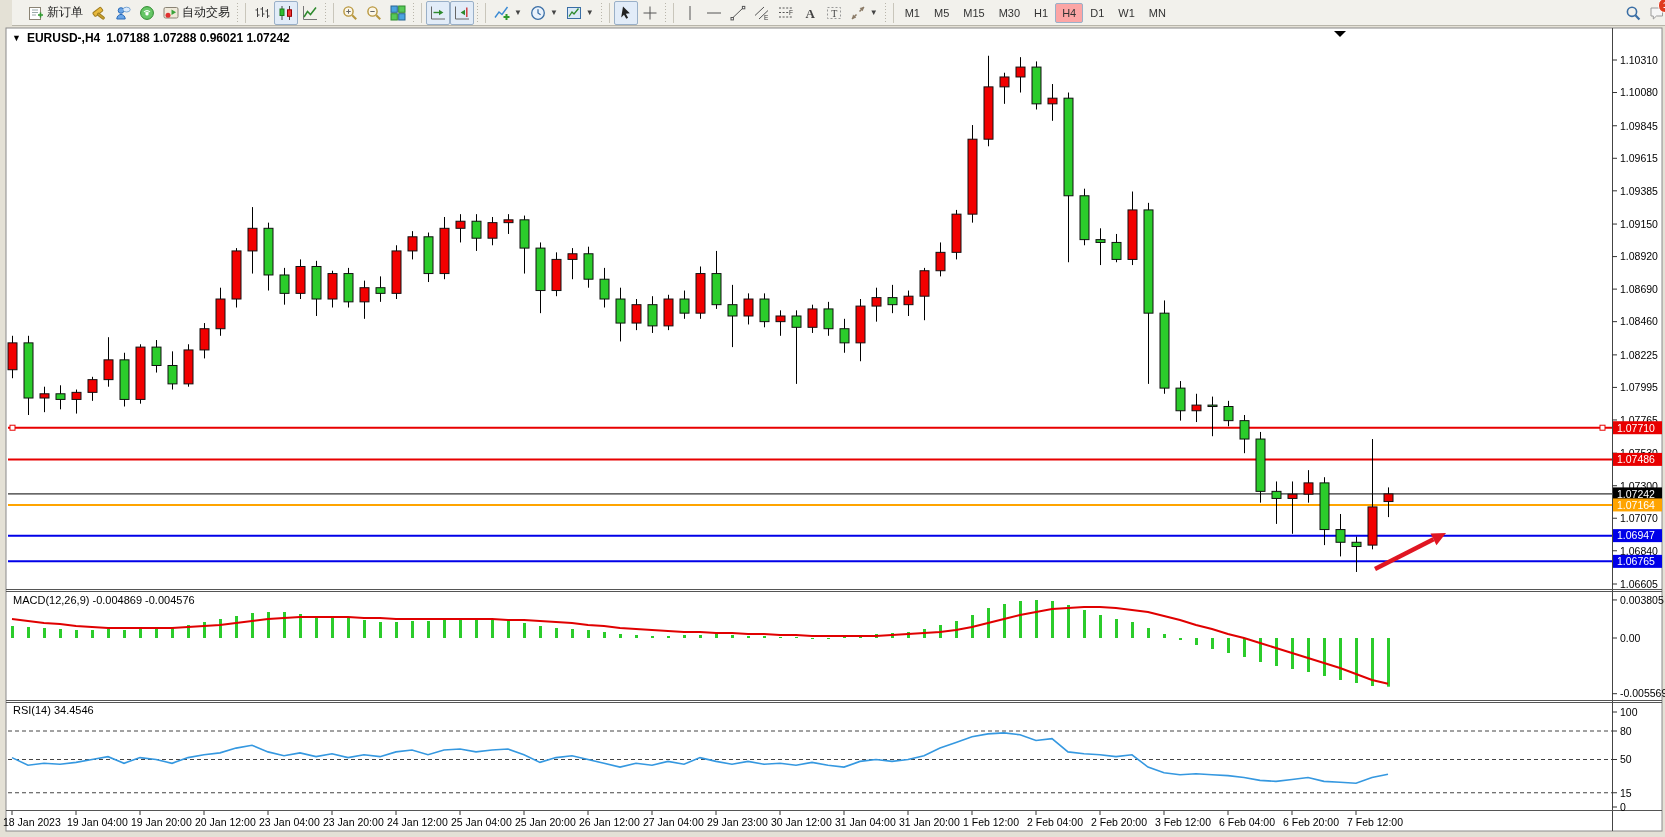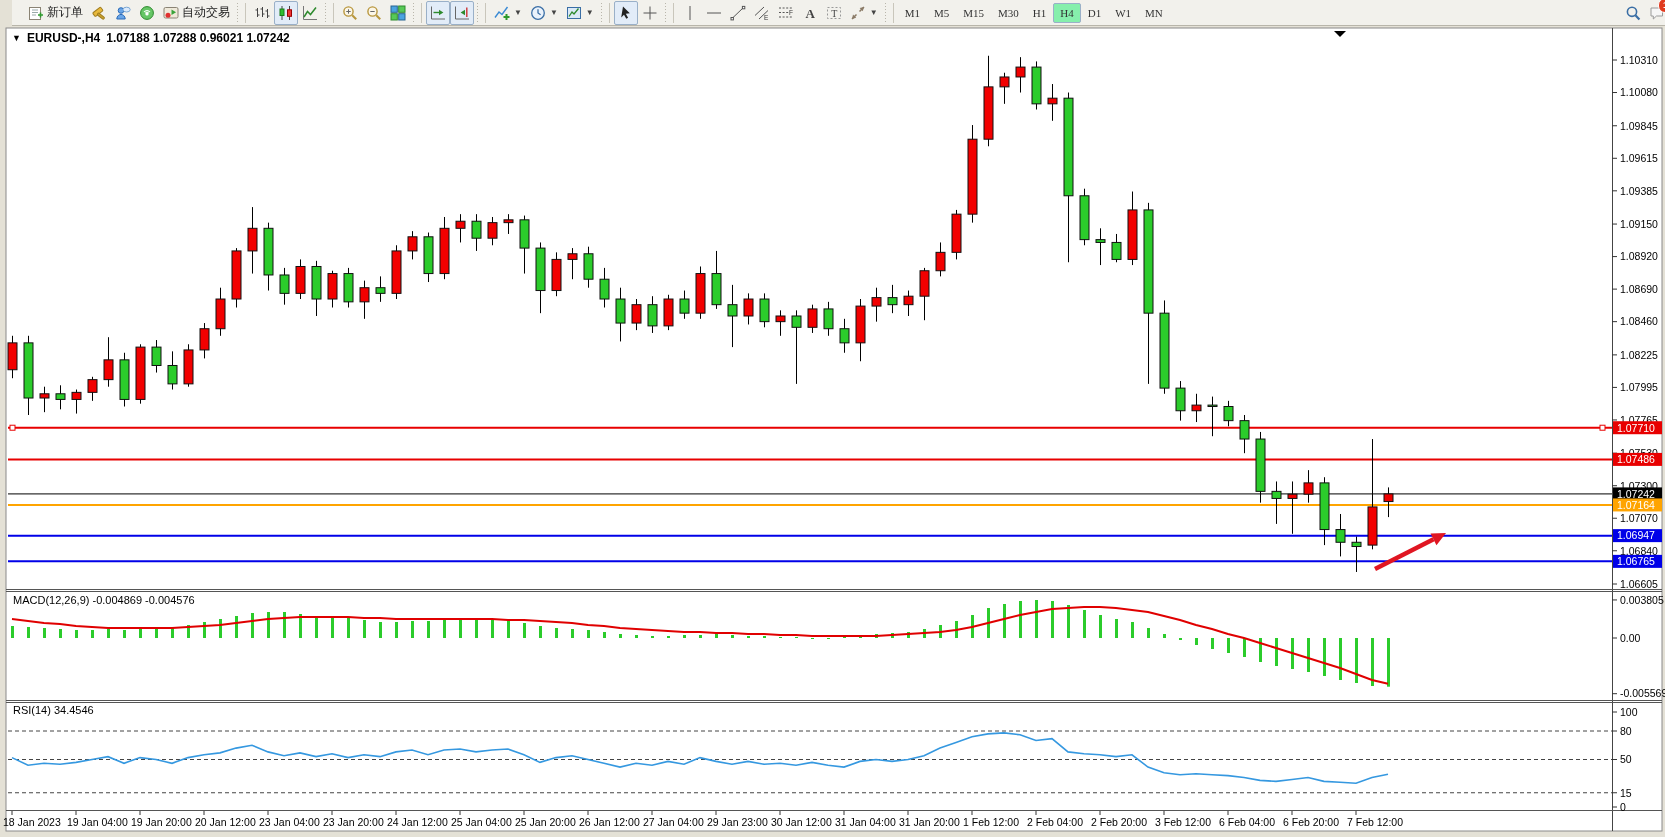--- a/index.html
+++ b/index.html
@@ -9,22 +9,22 @@
     border-bottom:1px solid #b8b5aa;display:flex;align-items:center;padding-left:12px;box-sizing:border-box;}
   .tb-btn{display:flex;align-items:center;gap:3px;height:22px;padding:0 3px;border:1px solid transparent;
     border-radius:2px;cursor:default;position:relative;flex:0 0 auto;}
   .tb-btn.pressed{background:#e2ecf8;border:1px solid #9ab0c8;}
   .tb-btn svg{display:block;}
   .tb-label{font-size:12px;color:#222;white-space:nowrap;}
   .tb-sep{width:1px;height:20px;background:#c9c6bb;margin:0 4px;flex:0 0 auto;}
   .tb-grip{width:3px;height:20px;margin:0 2px;flex:0 0 auto;
     background-image:repeating-linear-gradient(#b9b6ab 0 1px,transparent 1px 3px);background-size:1px 100%;background-repeat:repeat-y;background-position:1px 0;}
   .tb-dd{font-size:8px;color:#444;margin-left:1px;}
-  .tf-btn{font-size:11px;color:#333;padding:3px 6px;border:1px solid transparent;border-radius:2px;flex:0 0 auto;font-family:Liberation Serif, serif;}
-  .tf-btn.pressed{background:#86efac;border:1px solid #9ab0c8;}
+  .tf-btn{font-size:11px;color:#333;padding:3px 6px;border:1px solid transparent;border-radius:2px;flex:0 0 auto;}
+  .tf-btn.pressed{background:#fca5a5;border:1px solid #9ab0c8;}
   #tb-right{margin-left:auto;display:flex;align-items:center;margin-right:8px;}
   #chat-badge{position:absolute;top:-4px;right:-5px;background:#e03a1e;color:#fff;font-size:9px;font-weight:bold;
     border-radius:7px;min-width:13px;height:13px;line-height:13px;text-align:center;border:1px solid #fff;}
   
   #chartwrap{position:absolute;top:26px;left:0;width:1665px;height:811px;}
   #chart-svg{position:absolute;top:0;left:0;}
   #chart-title{position:absolute;left:12px;top:5px;font-size:12px;font-weight:bold;color:#000;
     display:flex;align-items:center;gap:6px;}
   #chart-title .caret{font-size:9px;}
 </style>

